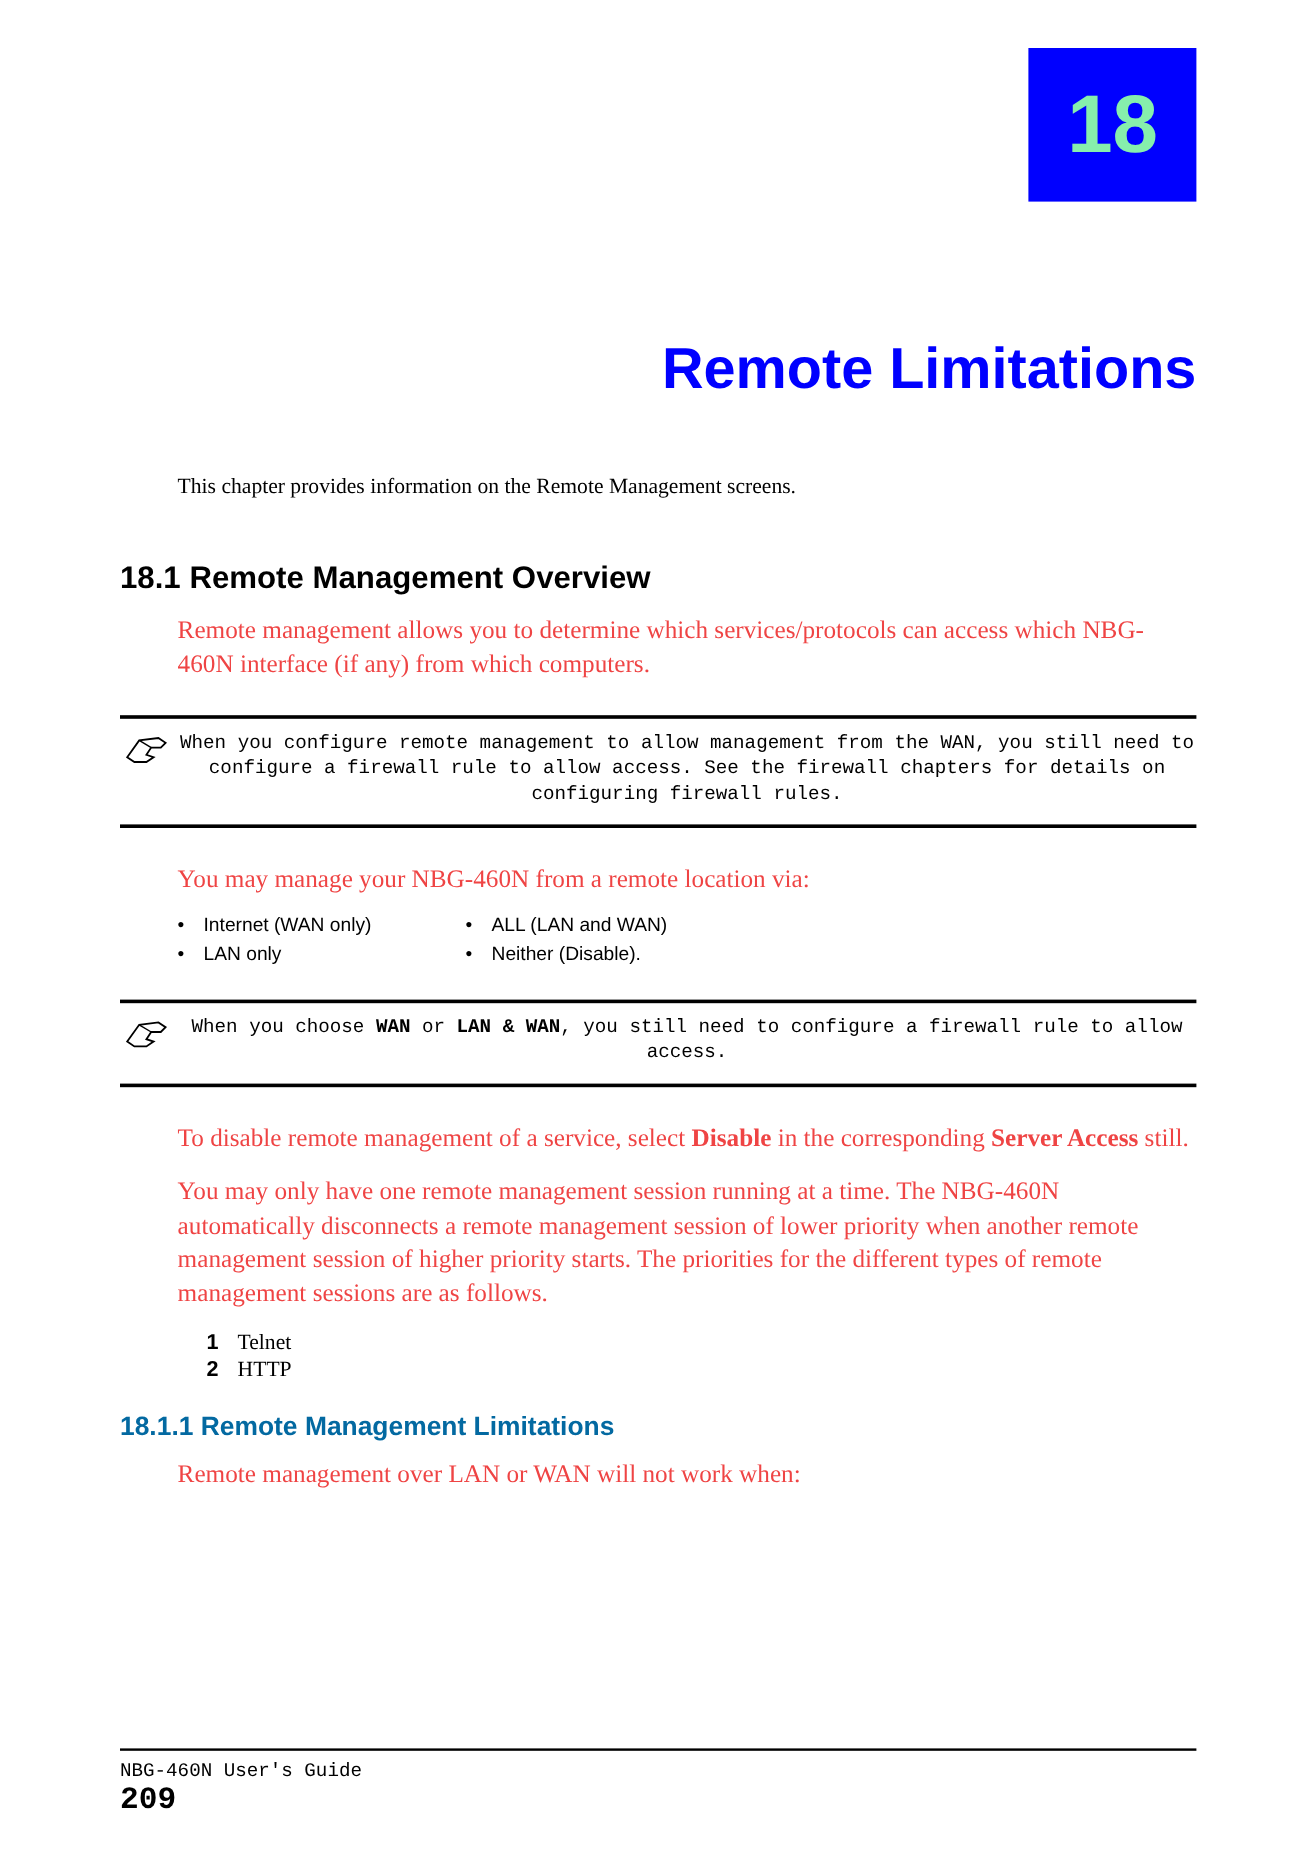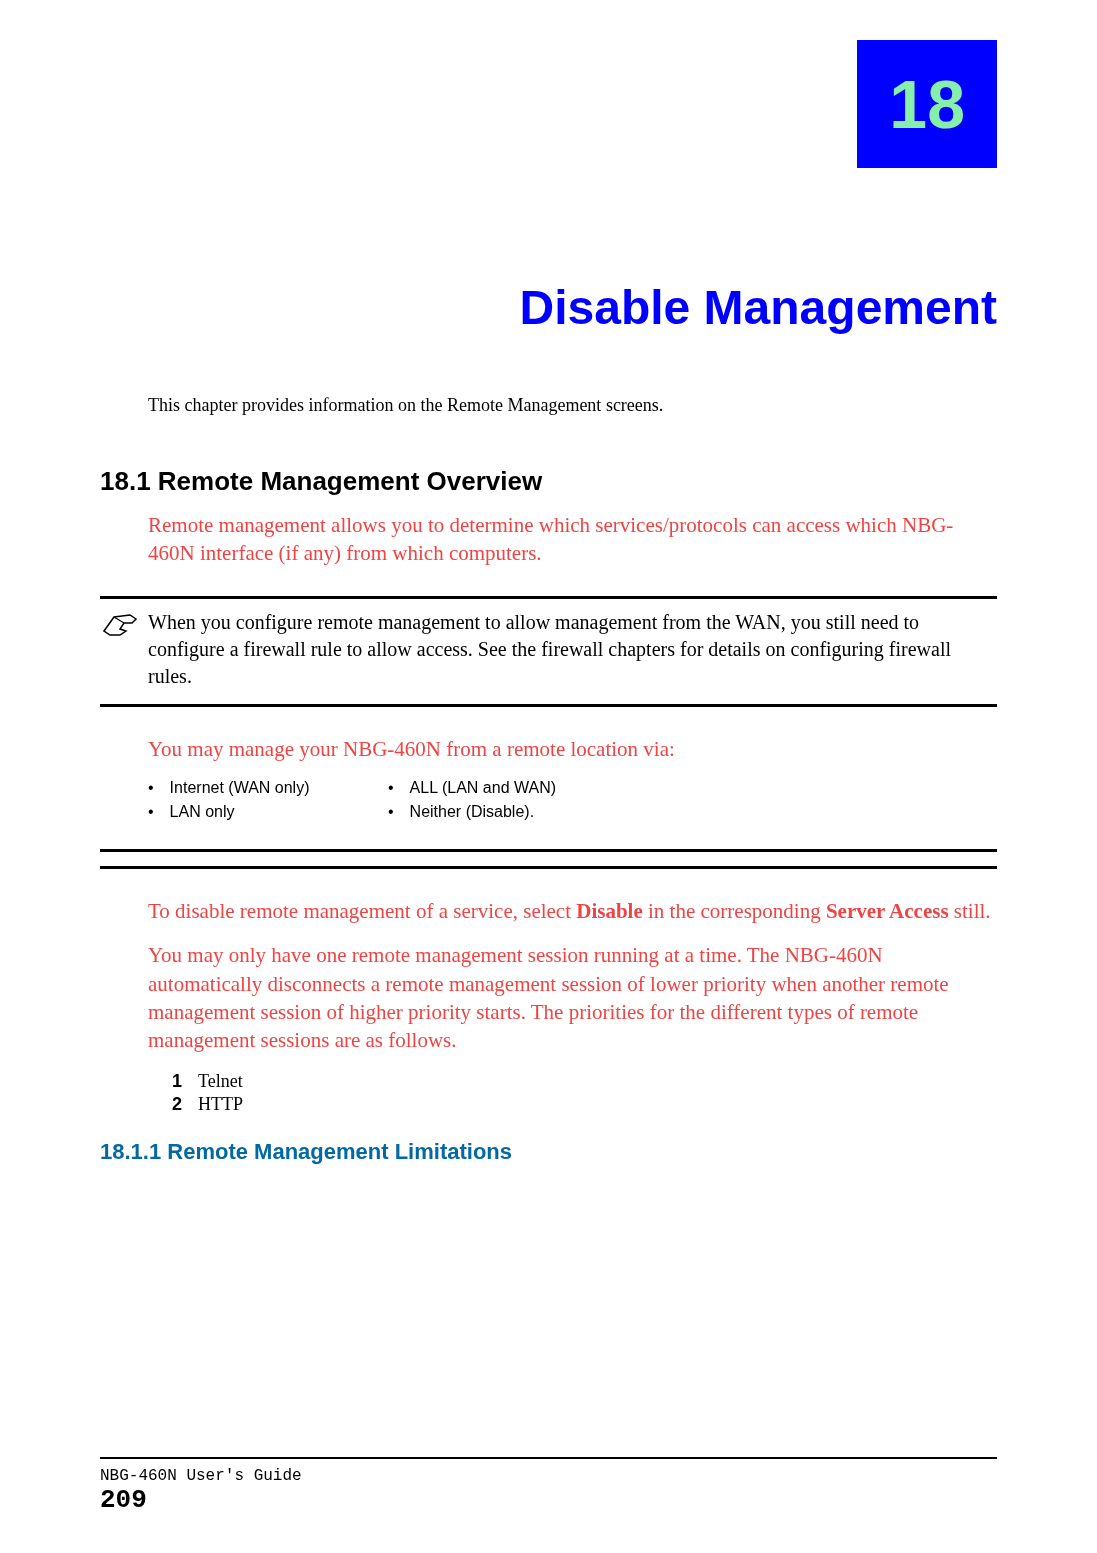--- a/index.html
+++ b/index.html
@@ -81,23 +81,24 @@
   }
   .note-rule-bottom {
     border: none;
     border-top: 3px solid #000;
     margin: 14px 0 0 0;
   }
   .note-content {
     display: flex;
     align-items: flex-start;
     padding-top: 10px;
-    font-family: Liberation Serif, serif;
-    font-size: 20px;
+    font-family: Liberation Mono, monospace;
+    font-size: 16px;
     line-height: 1.35;
+    text-align: center;
   }
   .note-icon {
     width: 44px;
     flex-shrink: 0;
     margin-right: 4px;
   }
   .note-icon svg {
     width: 40px;
     height: 30px;
   }
@@ -167,21 +168,21 @@
 </style>
 </head>
 <body>
 
 <div class="page">
 
   <div class="chapter-box">
     <span>18</span>
   </div>
 
-  <div class="chapter-title">Disable Management</div>
+  <div class="chapter-title">Remote Limitations</div>
 
   <p class="intro-text">This chapter provides information on the Remote Management screens.</p>
 
   <h2 class="section-heading">18.1  Remote Management Overview</h2>
 
   <p class="body-text">Remote management allows you to determine which services/protocols can access which NBG-460N interface (if any) from which computers.</p>
 
   <div class="note-block">
     <hr class="note-rule">
     <div class="note-content">
@@ -216,20 +217,31 @@
       </div>
       <div class="bullet-cell">
         <span class="bullet-dot">•</span>
         <span>Neither (Disable).</span>
       </div>
     </div>
   </div>
 
   <div class="note-block">
     <hr class="note-rule">
+    <div class="note-content">
+      <div class="note-icon">
+        <svg viewBox="0 0 40 30">
+          <path d="M4 22 L14 8 L30 6 L36 10 L32 14 L24 14 L20 20 L26 22 L20 26 L10 26 Z" fill="none" stroke="#000" stroke-width="1.5"></path>
+          <path d="M14 8 L24 14" fill="none" stroke="#000" stroke-width="1.2"></path>
+        </svg>
+      </div>
+      <div class="note-text">
+        <span>When you choose </span><span class="bold">WAN</span><span> or </span><span class="bold">LAN &amp; WAN</span><span>, you still need to configure a firewall rule to allow access.</span>
+      </div>
+    </div>
     <hr class="note-rule-bottom">
   </div>
 
   <p class="body-text">
     <span>To disable remote management of a service, select </span><span class="bold">Disable</span><span> in the corresponding </span><span class="bold">Server Access</span><span> still.</span>
   </p>
 
   <p class="body-text">You may only have one remote management session running at a time. The NBG-460N automatically disconnects a remote management session of lower priority when another remote management session of higher priority starts. The priorities for the different types of remote management sessions are as follows.</p>
 
   <div class="ordered-list">
@@ -238,20 +250,21 @@
       <span>Telnet</span>
     </div>
     <div class="item">
       <span class="num">2</span>
       <span>HTTP</span>
     </div>
   </div>
 
   <h3 class="subsection-heading">18.1.1  Remote Management Limitations</h3>
 
+  <p class="body-text">Remote management over LAN or WAN will not work when:</p>
 
   <div class="footer">
     <hr class="footer-rule">
     <div class="footer-row">
       <span class="footer-left">NBG-460N User's Guide</span>
       <span class="footer-right">209</span>
     </div>
   </div>
 
 </div>

